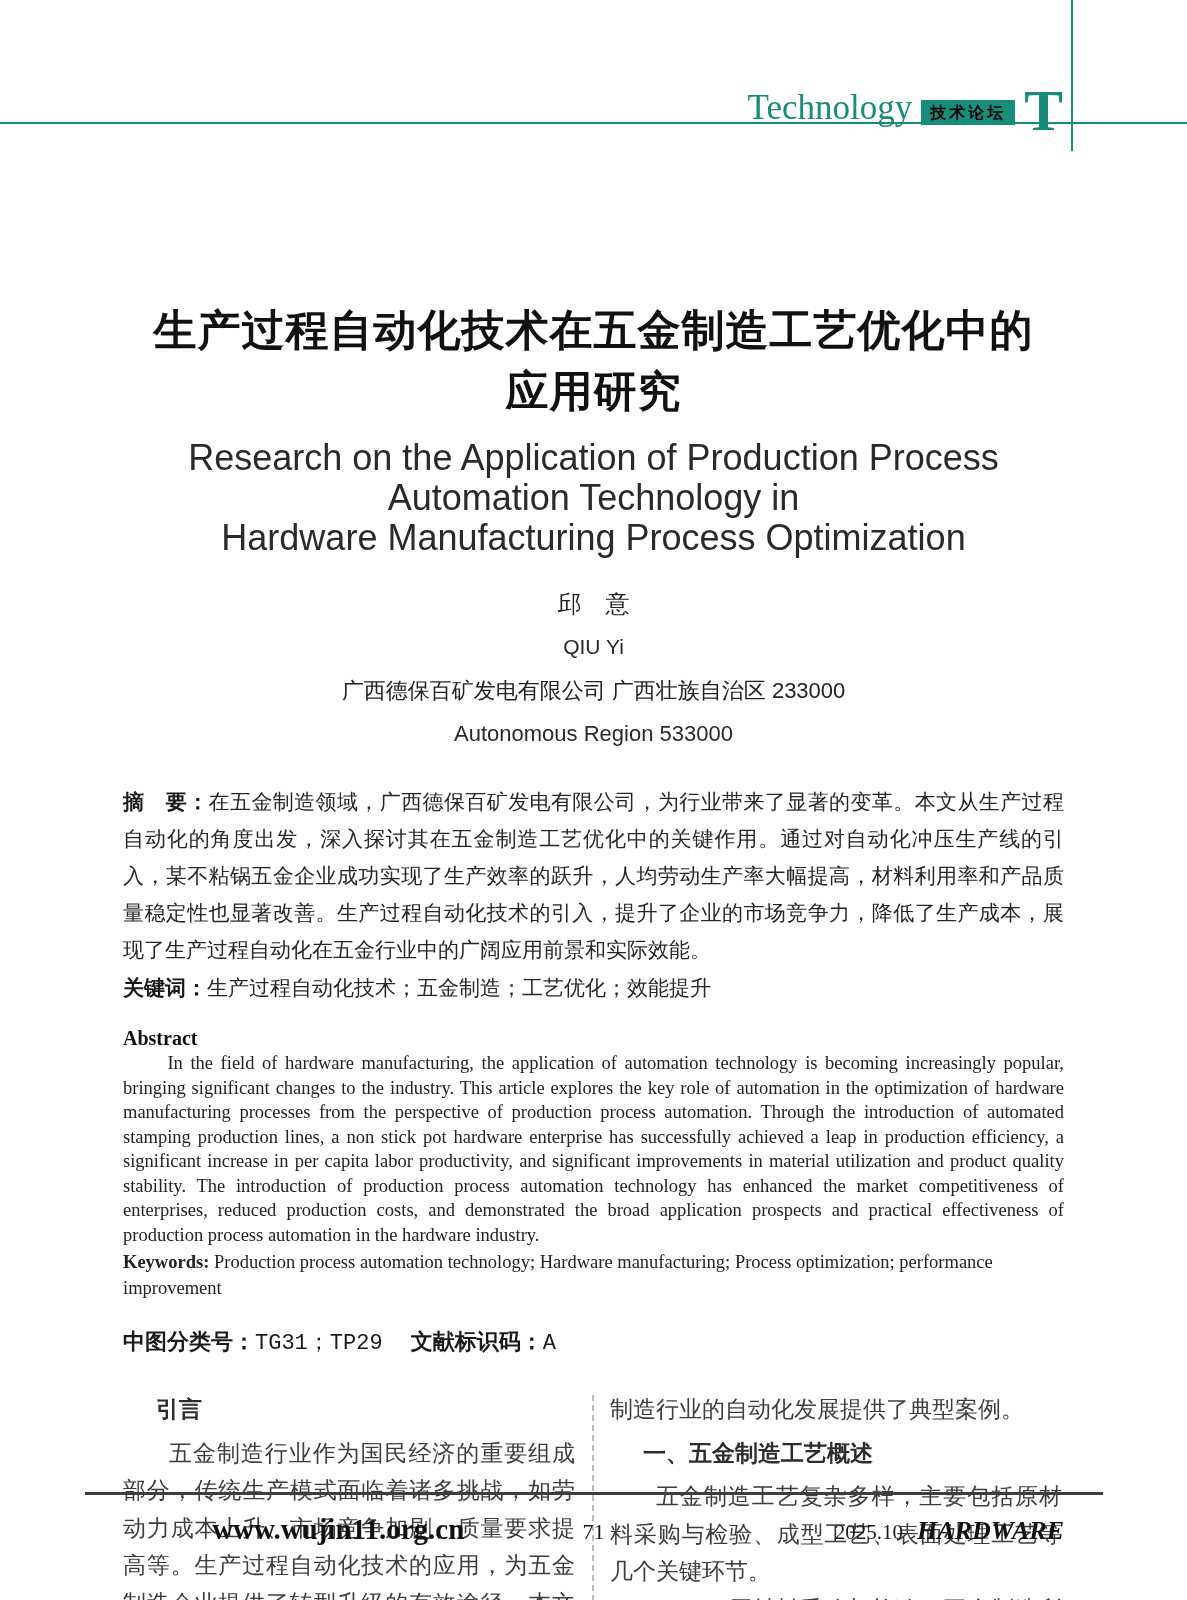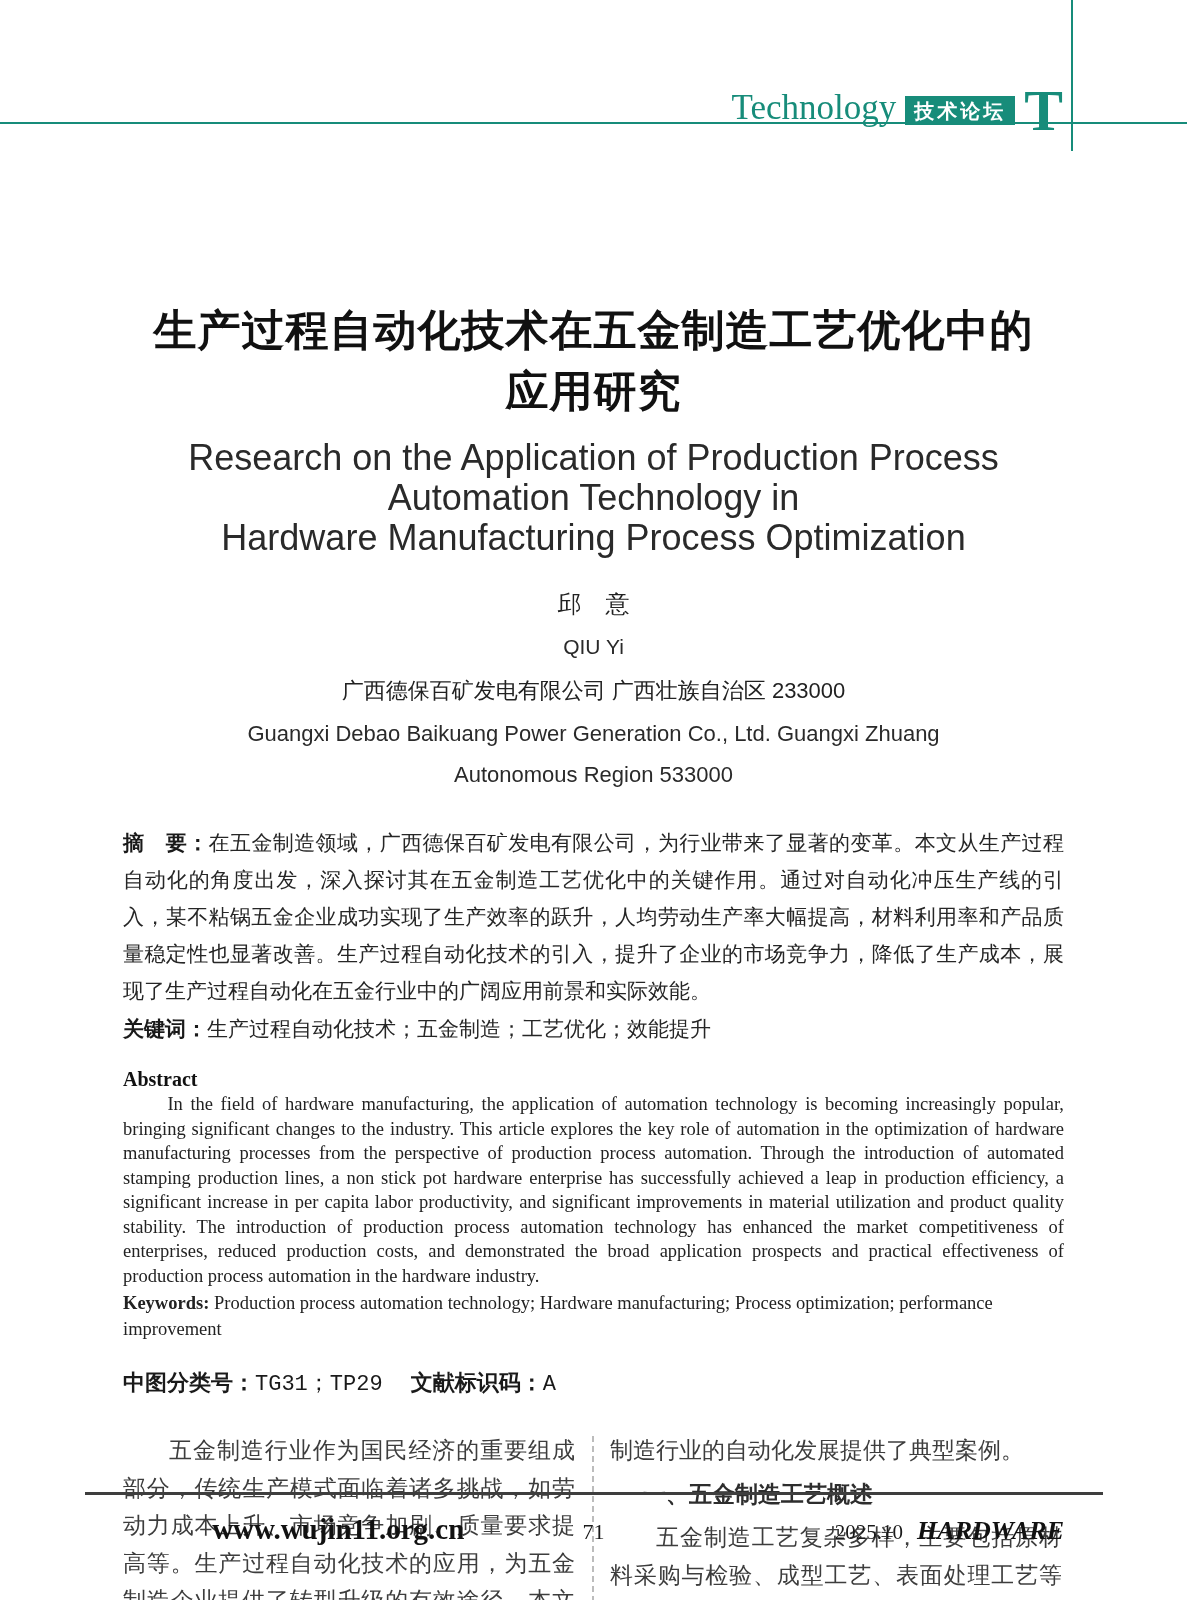--- a/index.html
+++ b/index.html
@@ -12,22 +12,22 @@
 
   
   .header-rule { position:absolute; top:122px; left:0; width:1187px; height:2px; background:#178c7a; }
   .header-vline { position:absolute; top:0; left:1071px; width:2px; height:151px; background:#178c7a; }
   .header-row {
     position:absolute; top:80px; right:124px;
     display:flex; align-items:flex-end; gap:9px;
   }
   .tech-label { font-family:"Liberation Serif",serif; color:#178c7a; font-size:35px; line-height:1; }
   .forum-badge {
-    background:#178c7a; color:#ffffff; font-family:"Liberation Sans",sans-serif;
-    font-weight:bold; font-size:20px; line-height:1; padding:5px 9px 4px 9px; letter-spacing:3px;
+    background:#178c7a; color:#000000; font-family:"Liberation Sans",sans-serif;
+    font-weight:bold; font-size:16px; line-height:1; padding:5px 9px 4px 9px; letter-spacing:3px;
   }
   .big-t {
     font-family:"Liberation Serif",serif; color:#178c7a; font-size:58px; font-weight:bold;
     line-height:0.78; position:relative; top:8px;
   }
 
   
   .content { position:absolute; top:0; left:123px; width:941px; }
 
   .title-zh {
@@ -114,36 +114,36 @@
       <span>应用研究</span>
     </h1>
     <h2 class="title-en">
       <span>Research on the Application of Production Process Automation Technology in</span><br>
       <span>Hardware Manufacturing Process Optimization</span>
     </h2>
 
     <div class="author-zh">邱　意</div>
     <div class="author-en">QIU Yi</div>
     <div class="aff-zh">广西德保百矿发电有限公司 广西壮族自治区 233000</div>
-    <div class="aff-en">Guangxi Debao Baikuang Power Generation Co., Ltd. Guangxi Zhuang</div>
     <div class="aff-en">Autonomous Region 533000</div>
 
     <p class="abstract-zh"><span class="zh-label">摘　要：</span><span>在五金制造领域，广西德保百矿发电有限公司，为行业带来了显著的变革。本文从生产过程自动化的角度出发，深入探讨其在五金制造工艺优化中的关键作用。通过对自动化冲压生产线的引入，某不粘锅五金企业成功实现了生产效率的跃升，人均劳动生产率大幅提高，材料利用率和产品质量稳定性也显著改善。生产过程自动化技术的引入，提升了企业的市场竞争力，降低了生产成本，展现了生产过程自动化在五金行业中的广阔应用前景和实际效能。</span></p>
     <p class="kw-zh"><span class="zh-label">关键词：</span><span>生产过程自动化技术；五金制造；工艺优化；效能提升</span></p>
 
     <div class="abstract-en-label">Abstract</div>
     <p class="abstract-en">In the field of hardware manufacturing, the application of automation technology is becoming increasingly popular, bringing significant changes to the industry. This article explores the key role of automation in the optimization of hardware manufacturing processes from the perspective of production process automation. Through the introduction of automated stamping production lines, a non stick pot hardware enterprise has successfully achieved a leap in production efficiency, a significant increase in per capita labor productivity, and significant improvements in material utilization and product quality stability. The introduction of production process automation technology has enhanced the market competitiveness of enterprises, reduced production costs, and demonstrated the broad application prospects and practical effectiveness of production process automation in the hardware industry.</p>
     <p class="kw-en"><span class="en-label">Keywords:</span>&nbsp;<span>Production process automation technology; Hardware manufacturing; Process optimization; performance improvement</span></p>
 
     <div class="clc-line">
       <span class="zh-label">中图分类号：</span><span class="val">TG31；TP29</span><span class="clc-gap"></span><span class="zh-label">文献标识码：</span><span class="val">A</span>
     </div>
 
     <div class="columns">
       <div class="col">
+        <div class="col-heading">引言</div>
         <p class="indent">五金制造行业作为国民经济的重要组成部分，传统生产模式面临着诸多挑战，如劳动力成本上升、市场竞争加剧、质量要求提高等。生产过程自动化技术的应用，为五金制造企业提供了转型升级的有效途径。本文以五金行业炊具领域 A 企业为例展开分析，通过引入自动化生产线，实现了生产效率和产品质量的双提升，为五金</p>
       </div>
       <div class="col-divider"></div>
       <div class="col">
         <p class="noindent">制造行业的自动化发展提供了典型案例。</p>
         <div class="col-heading sec-heading">一、五金制造工艺概述</div>
         <p class="indent">五金制造工艺复杂多样，主要包括原材料采购与检验、成型工艺、表面处理工艺等几个关键环节。</p>
         <p class="indent">（一）原材料采购与检验：五金制造所需金属原材料种类繁多，涵盖不锈钢、碳钢、铝合金等。对于这些原材料，企业制定了严格的质量标准，如尺寸规格、化</p>
       </div>
     </div>

